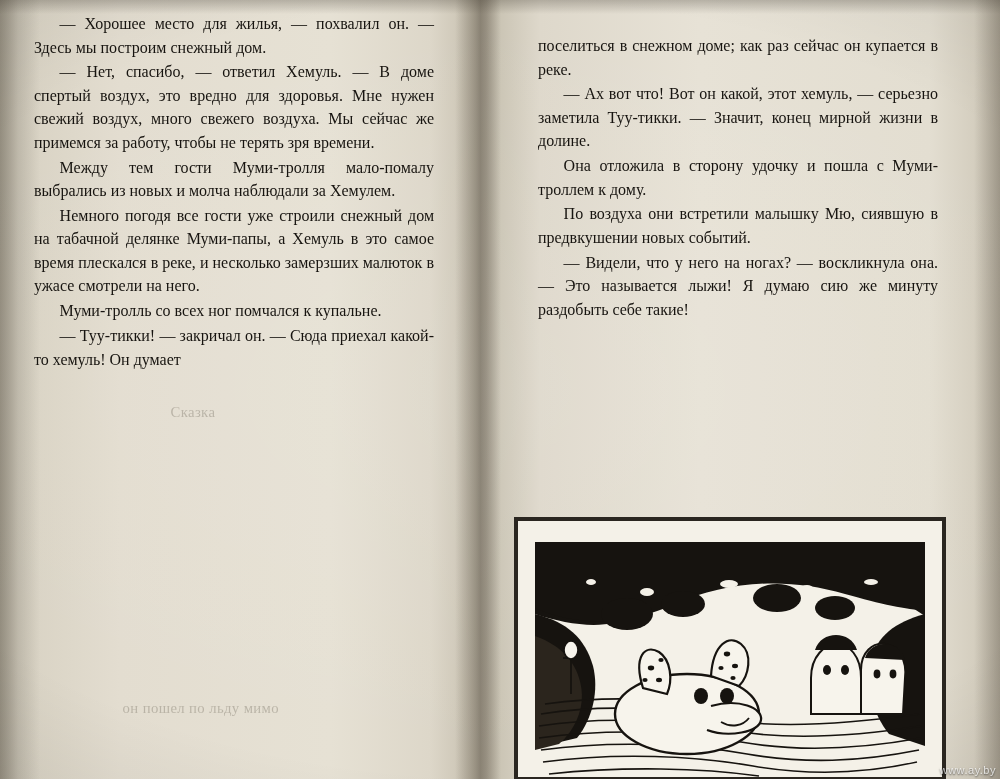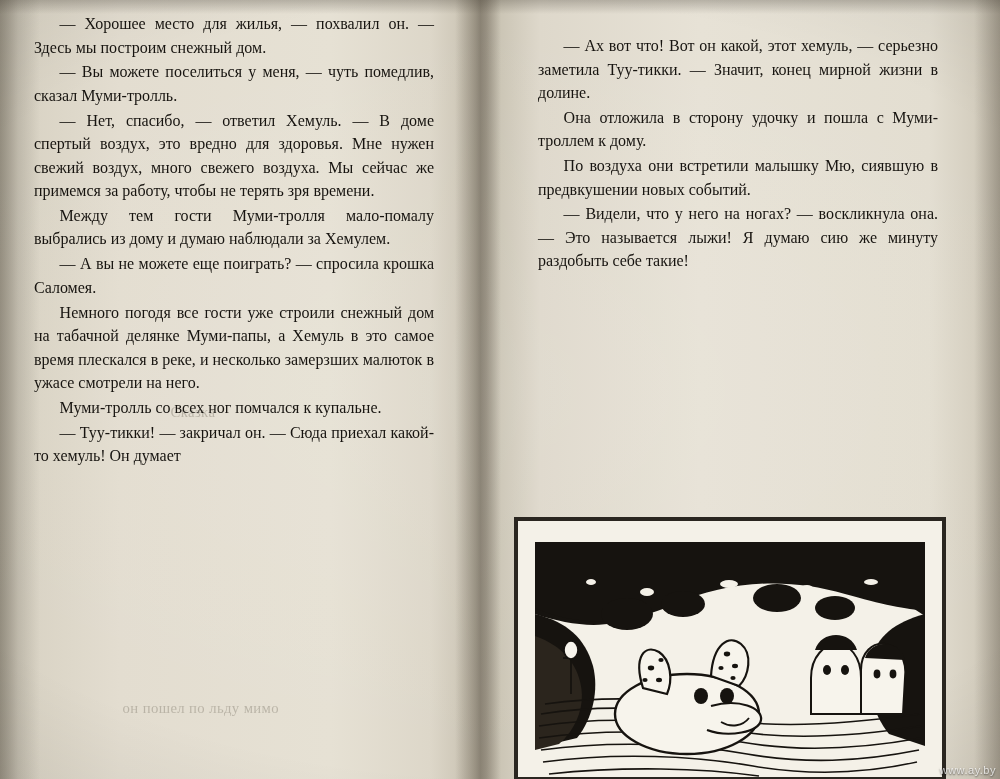--- a/index.html
+++ b/index.html
@@ -129,30 +129,29 @@
   <div class="edge-top"></div>
   <div class="edge-right"></div>
   <div class="gutter"></div>
 
   <div class="ghost-text" style="left:170px; top:404px;">Сказка</div>
   <div class="ghost-text" style="left:150px; top:516px;">&nbsp;</div>
   <div class="ghost-text" style="left:120px; top:700px; width:260px;">он пошел по льду мимо</div>
 
   <div class="col left">
     <p class="dash">— Хорошее место для жилья, — похвалил он. — Здесь мы построим снежный дом.</p>
-    <p class="dash">— Вы можете поселиться у меня, — чуть помедлив, сказал Муми-тролль.</p>
     <p class="dash">— Нет, спасибо, — ответил Хемуль. — В доме спертый воздух, это вредно для здоровья. Мне нужен свежий воздух, много свежего воздуха. Мы сейчас же примемся за работу, чтобы не терять зря времени.</p>
-    <p>Между тем гости Муми-тролля мало-помалу выбрались из дому и думаю наблюдали за Хемулем.</p>
-    <p class="dash">— А вы не можете еще поиграть? — спросила крошка Саломея.</p>
+    <p>Между тем гости Муми-тролля мало-помалу выбрались из новых и молча наблюдали за Хемулем.</p>
     <p>Немного погодя все гости уже строили снежный дом на табачной делянке Муми-папы, а Хемуль в это самое время плескался в реке, и несколько замерзших малюток в ужасе смотрели на него.</p>
     <p>Муми-тролль со всех ног помчался к купальне.</p>
     <p class="dash">— Туу-тикки! — закричал он. — Сюда приехал какой-то хемуль! Он думает</p>
   </div>
 
   <div class="col right">
+    <p class="noind">поселиться в снежном доме; как раз сейчас он купается в реке.</p>
     <p class="dash">— Ах вот что! Вот он какой, этот хемуль, — серьезно заметила Туу-тикки. — Значит, конец мирной жизни в долине.</p>
     <p>Она отложила в сторону удочку и пошла с Муми-троллем к дому.</p>
     <p>По воздуха они встретили малышку Мю, сиявшую в предвкушении новых событий.</p>
     <p class="dash">— Видели, что у него на ногах? — воскликнула она. — Это называется лыжи! Я думаю сию же минуту раздобыть себе такие!</p>
   </div>
 
   <div class="illo">
     <svg width="430" height="262" viewBox="0 0 430 262">
       <defs>
         <pattern id="hatch" width="6" height="6" patternUnits="userSpaceOnUse" patternTransform="rotate(35)">

